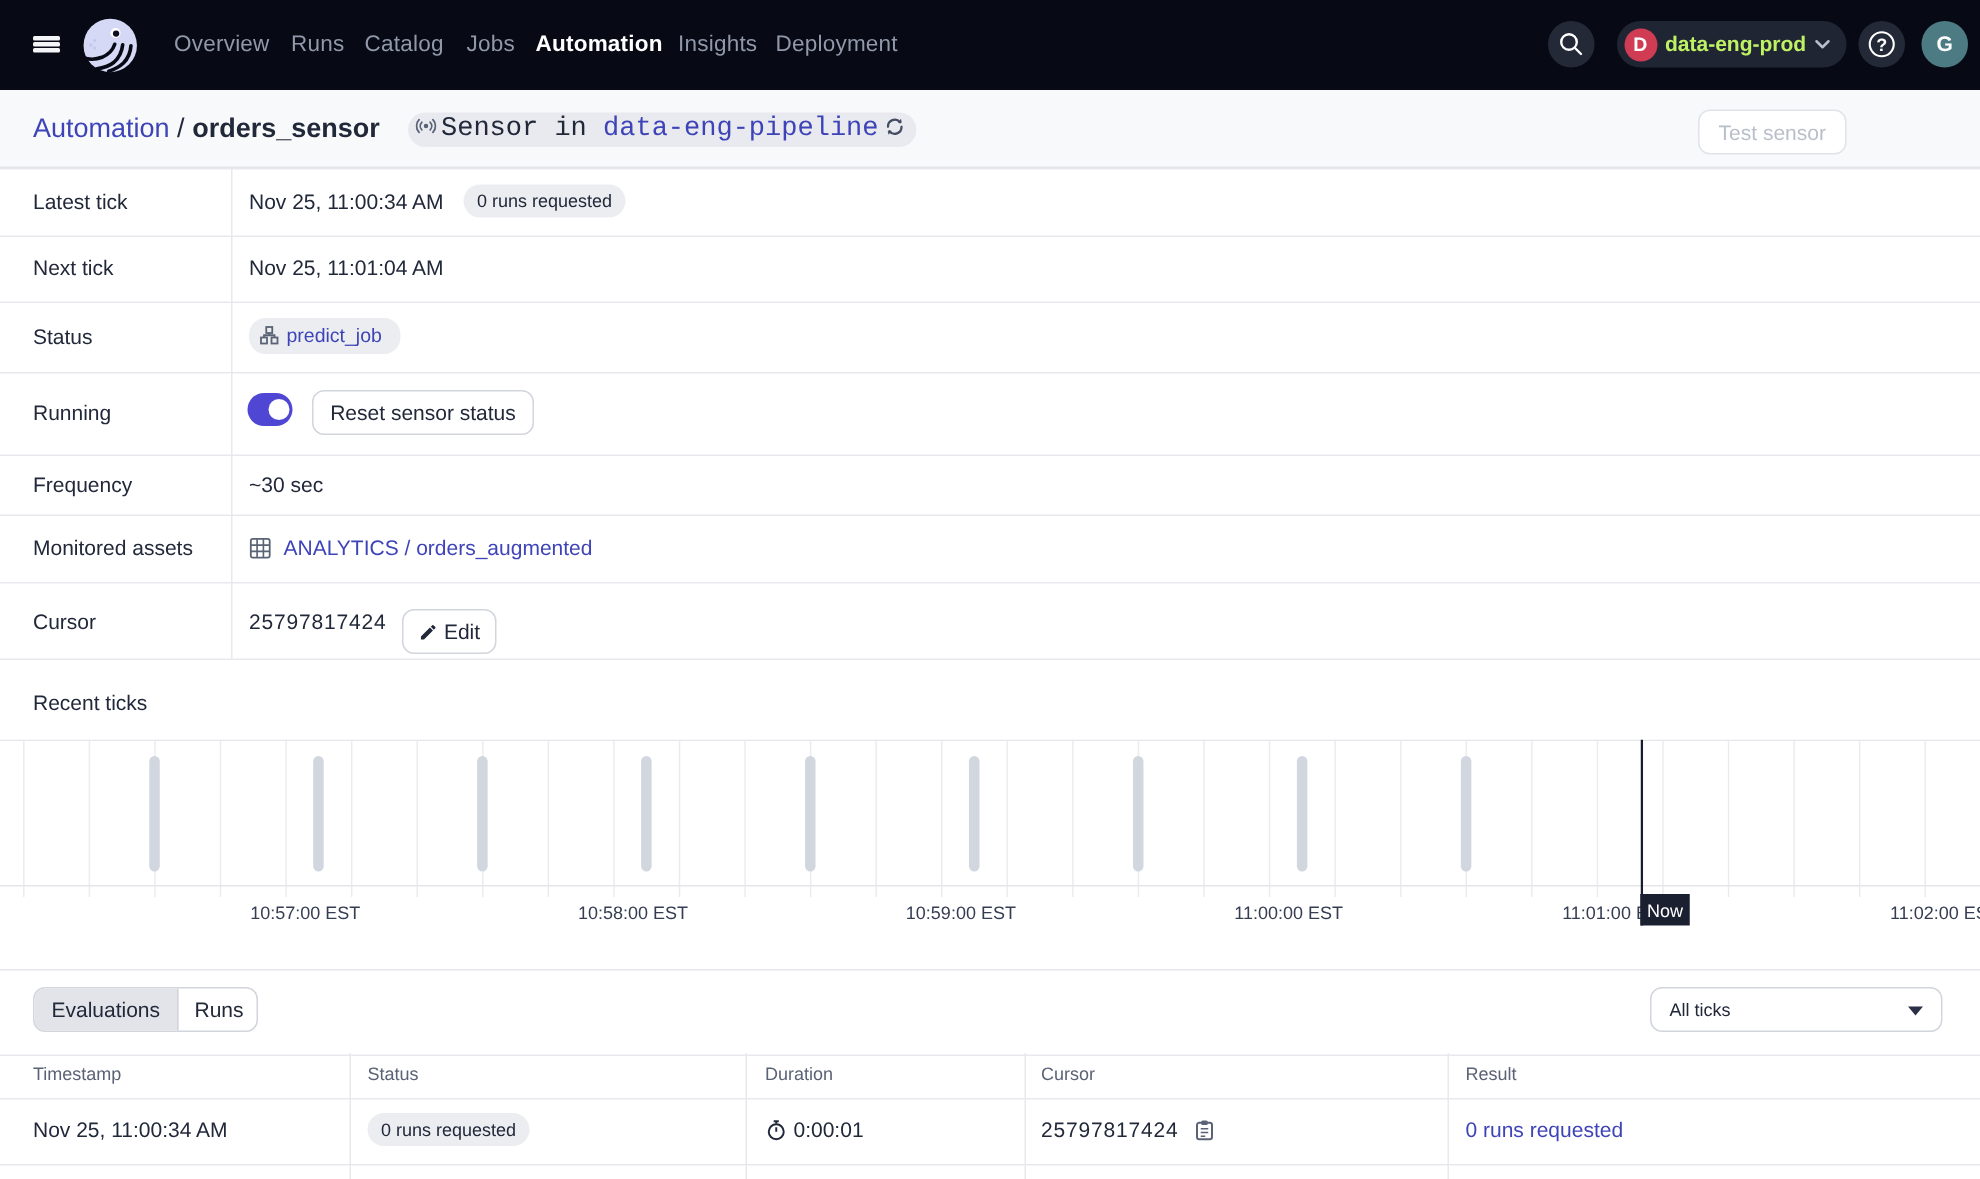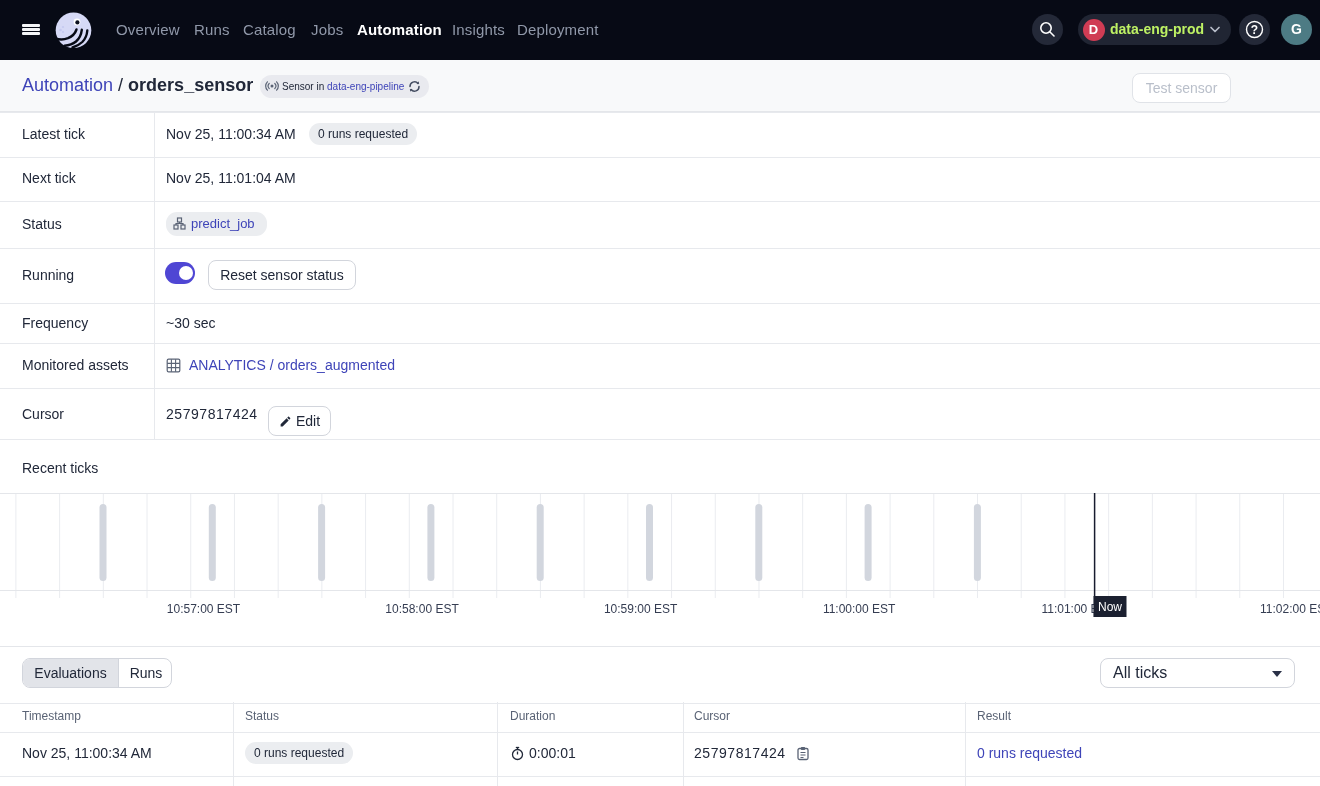--- a/index.html
+++ b/index.html
@@ -13,42 +13,42 @@
 .hbar { position:absolute; left:22px; width:18px; height:2.6px; background:#f4f5f7; border-radius:1px; }
 .navcirc { position:absolute; top:14px; width:31px; height:31px; border-radius:50%; background:#242938; }
 #navpill { position:absolute; left:1078px; top:14px; width:153px; height:31px; border-radius:16px; background:#202533; }
 #navpill .dcirc { position:absolute; left:4.5px; top:4.5px; width:22px; height:22px; border-radius:50%; background:#d03c54; color:#fff; font-size:13px; font-weight:bold; text-align:center; line-height:22px; }
 #navpill .dep { position:absolute; left:32px; top:0; height:31px; line-height:31px; color:#bef264; font-size:14px; font-weight:bold; }
 #avatar { position:absolute; left:1281px; top:14px; width:31px; height:31px; border-radius:50%; background:#4d7b84; color:#fff; font-size:14px; font-weight:bold; text-align:center; line-height:31px; }
 
 #crumb { position:absolute; left:0; top:60px; width:1320px; height:52px; background:#f8f9fa; border-bottom:1px solid #e4e6ea; }
 .link { color:#3e44b8; text-decoration:none; }
 #bctext { position:absolute; left:22px; top:60px; height:51px; line-height:51px; font-size:18px; color:#212839; white-space:nowrap; }
-#sensorpill { position:absolute; left:260px; top:75px; height:23px; border-radius:12px; background:#e9eaef; font-size:10px; color:#212839; line-height:23px; padding:0 8px 0 3px; }
+#sensorpill { position:absolute; left:272px; top:75px; height:23px; border-radius:12px; background:#e9eaef; font-size:18px; color:#212839; line-height:23px; padding:0 8px 0 3px;font-family:Liberation Mono, monospace; }
 #timer { position:absolute; left:1140px; top:60px; height:51px; line-height:51px; font-size:14px; color:#4d7c0f; }
 #testbtn { position:absolute; left:1132px; top:73px; width:99px; height:30px; border:1px solid #e0e3e8; border-radius:8px; background:#fff; color:#b9bfca; font-size:14px; text-align:center; line-height:28px; }
 
 .hline { position:absolute; left:0; width:1320px; height:1px; background:#e7e9ed; }
 #vline { position:absolute; left:154px; top:112px; width:1px; height:327px; background:#e7e9ed; }
 .rowlab { position:absolute; left:22px; font-size:14px; color:#212839; line-height:20px; }
 .dt { }
 .rowval { position:absolute; left:166px; font-size:14px; color:#212839; line-height:20px; white-space:nowrap; }
 .gpill { display:inline-block; height:22px; line-height:22px; border-radius:11px; background:#ebedf0; color:#212839; font-size:12px; padding:0 9px; }
 .btn { position:absolute; background:#fff; border:1px solid #d2d5dc; border-radius:8px; font-size:14px; color:#212839; text-align:center; }
 
 #toggle { position:absolute; left:165px; top:262px; width:30px; height:22px; border-radius:11px; background:#4f46d4; }
 #toggle .knob { position:absolute; right:2px; top:4px; width:14px; height:14px; border-radius:50%; background:#fff; }
 
 #rtick { position:absolute; left:22px; top:460px; font-size:14px; font-weight:normal; color:#212839; }
 #chart { position:absolute; left:0; top:493px; }
 
 #tabs { position:absolute; left:22px; top:658px; width:150px; height:30px; border:1px solid #d2d5dc; border-radius:8px; background:#fff; overflow:hidden; }
 #tabs .t1 { position:absolute; left:0; top:0; width:96px; height:30px; background:#e2e4e9; border-right:1px solid #d2d5dc; line-height:28px; text-align:center; font-size:14px; color:#212839; }
 #tabs .t2 { position:absolute; left:96px; top:0; width:54px; height:30px; line-height:28px; text-align:center; font-size:14px; color:#212839; }
-#select { position:absolute; left:1100px; top:658px; width:195px; height:30px; border:1px solid #d2d5dc; border-radius:8px; background:#fff; font-size:16px; color:#212839; line-height:28px; padding-left:12px; }
+#select { position:absolute; left:1100px; top:658px; width:195px; height:30px; border:1px solid #d2d5dc; border-radius:8px; background:#fff; font-size:12px; color:#212839; line-height:28px; padding-left:12px; }
 #select .caret { position:absolute; right:12px; top:12px; width:0; height:0; border-left:5px solid transparent; border-right:5px solid transparent; border-top:6px solid #2a3147; }
 
 .vcol { position:absolute; top:702px; width:1px; height:84px; background:#e7e9ed; }
 .th { position:absolute; top:702px; height:29px; line-height:29px; font-size:12px; color:#5a6375; }
 .td { position:absolute; top:731px; height:45px; line-height:45px; font-size:14px; color:#212839; white-space:nowrap; }
 svg.ic { vertical-align:middle; }
 </style>
 </head>
 <body>
 

